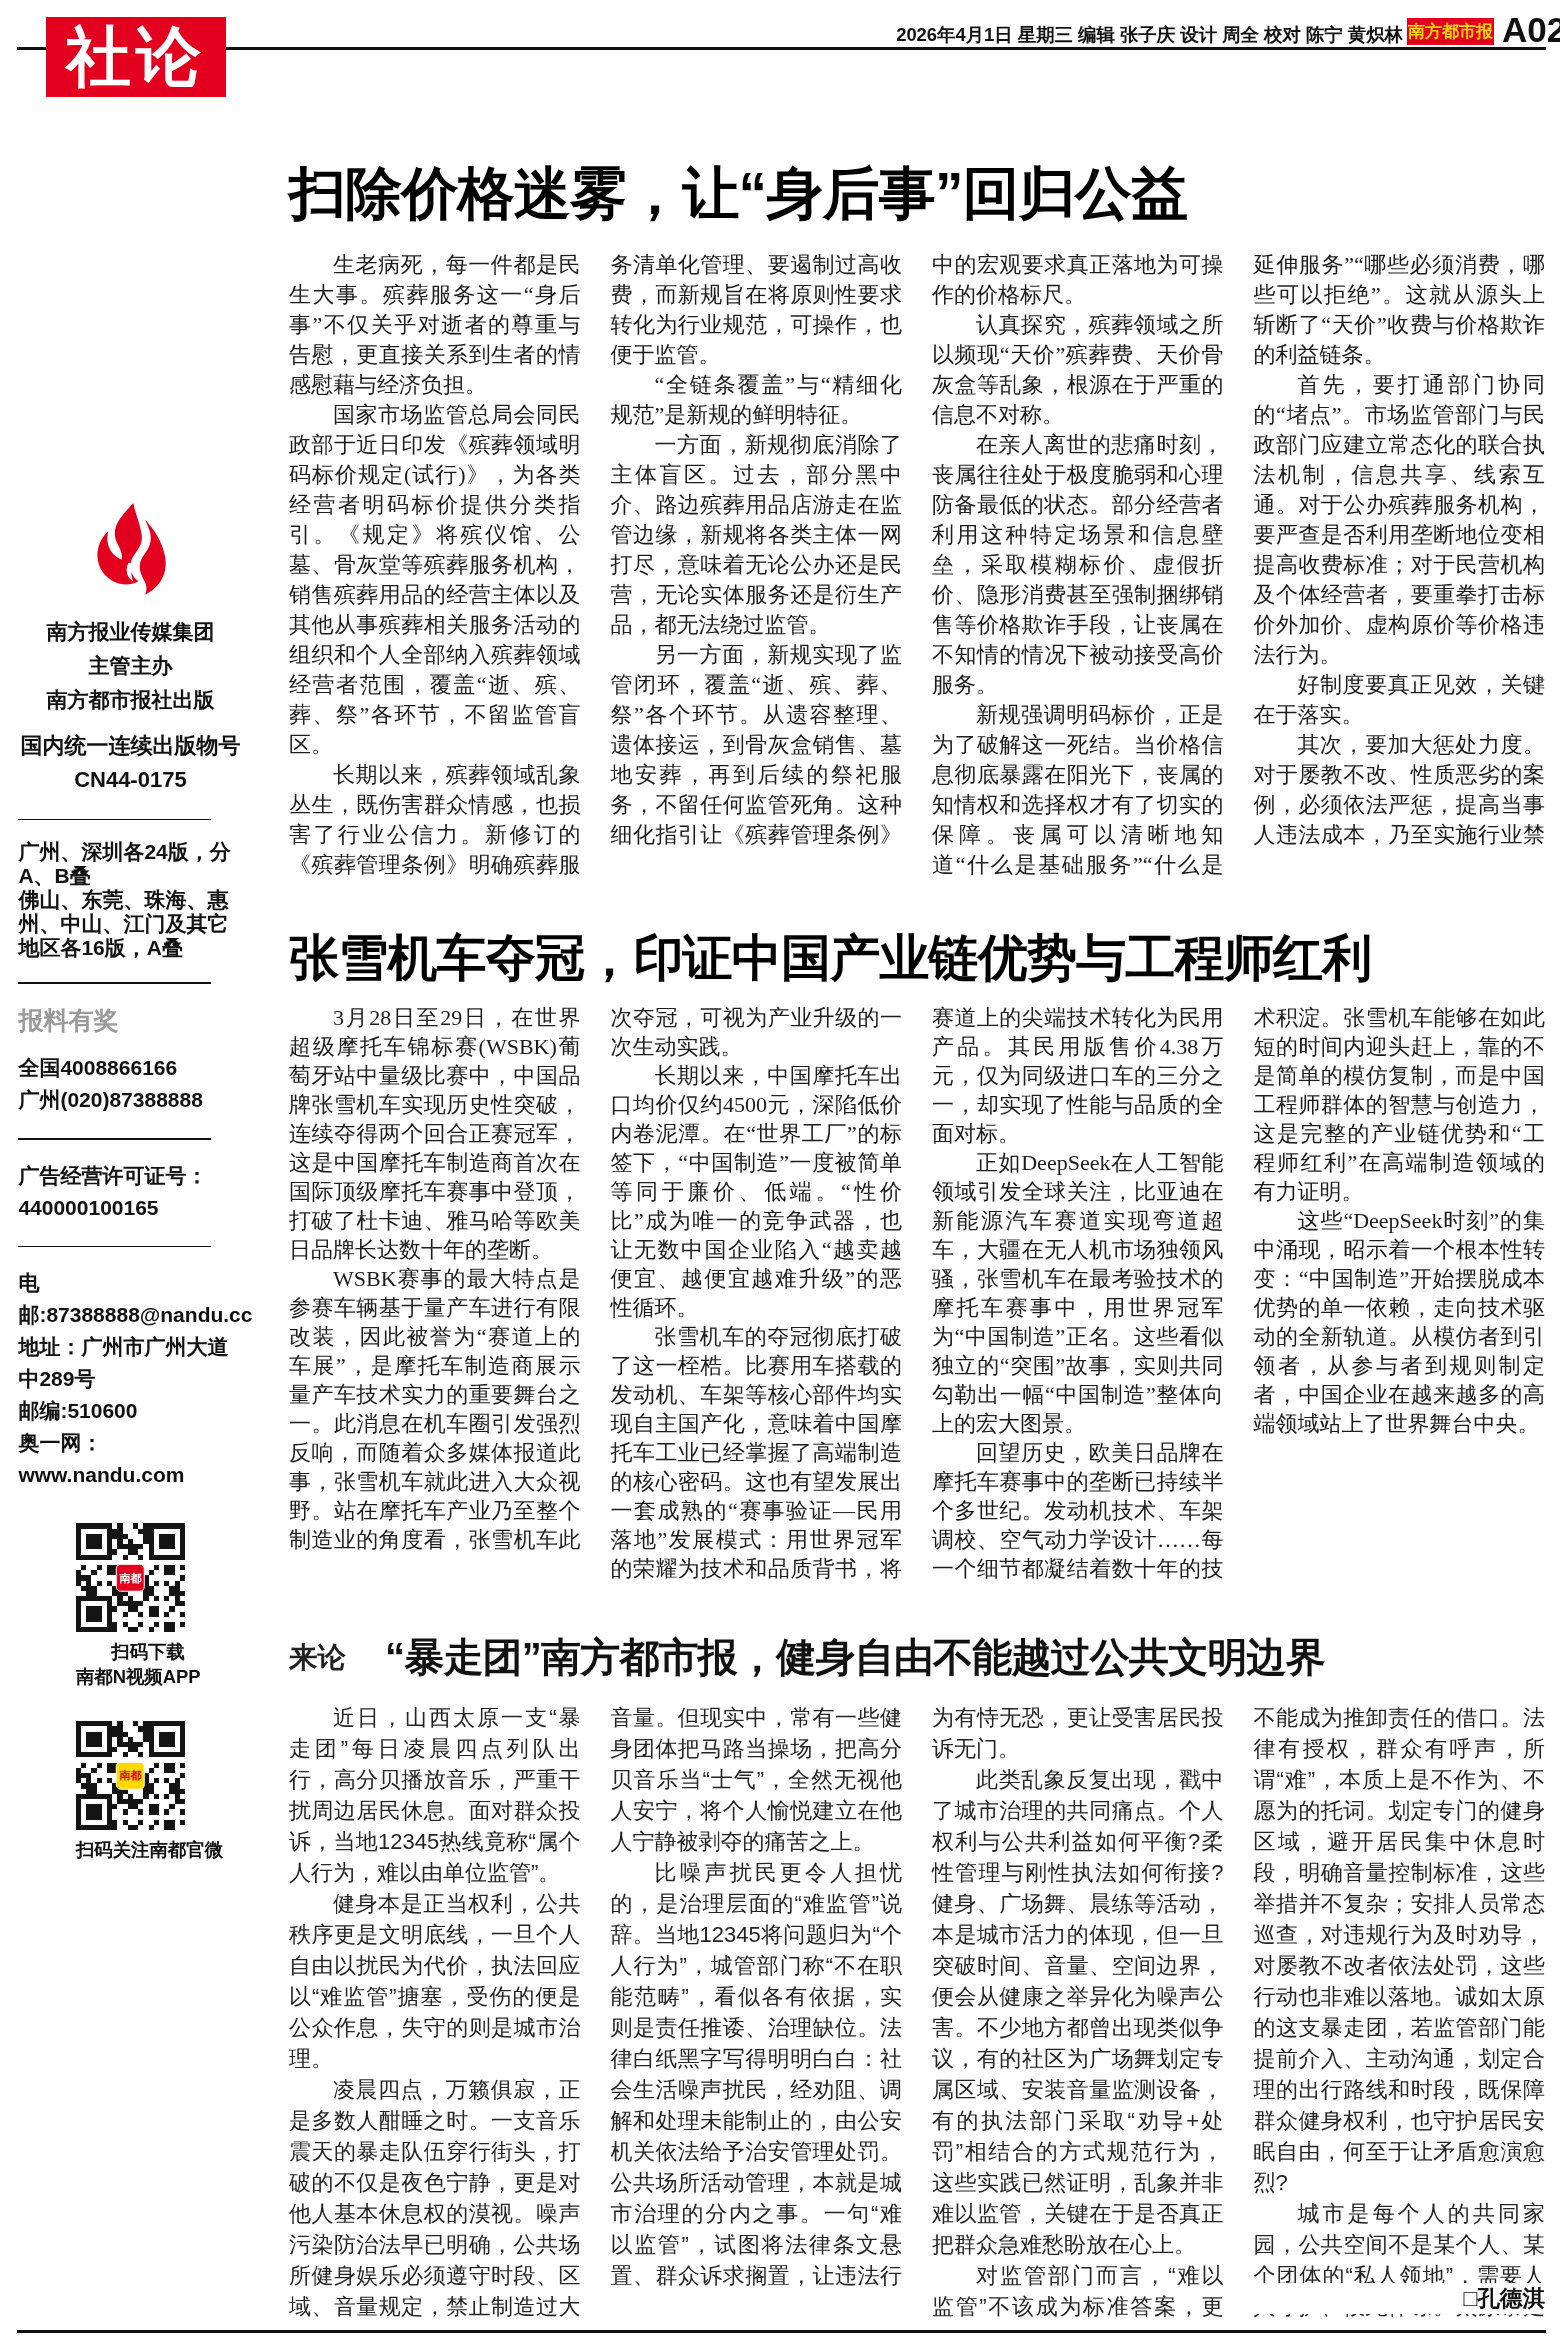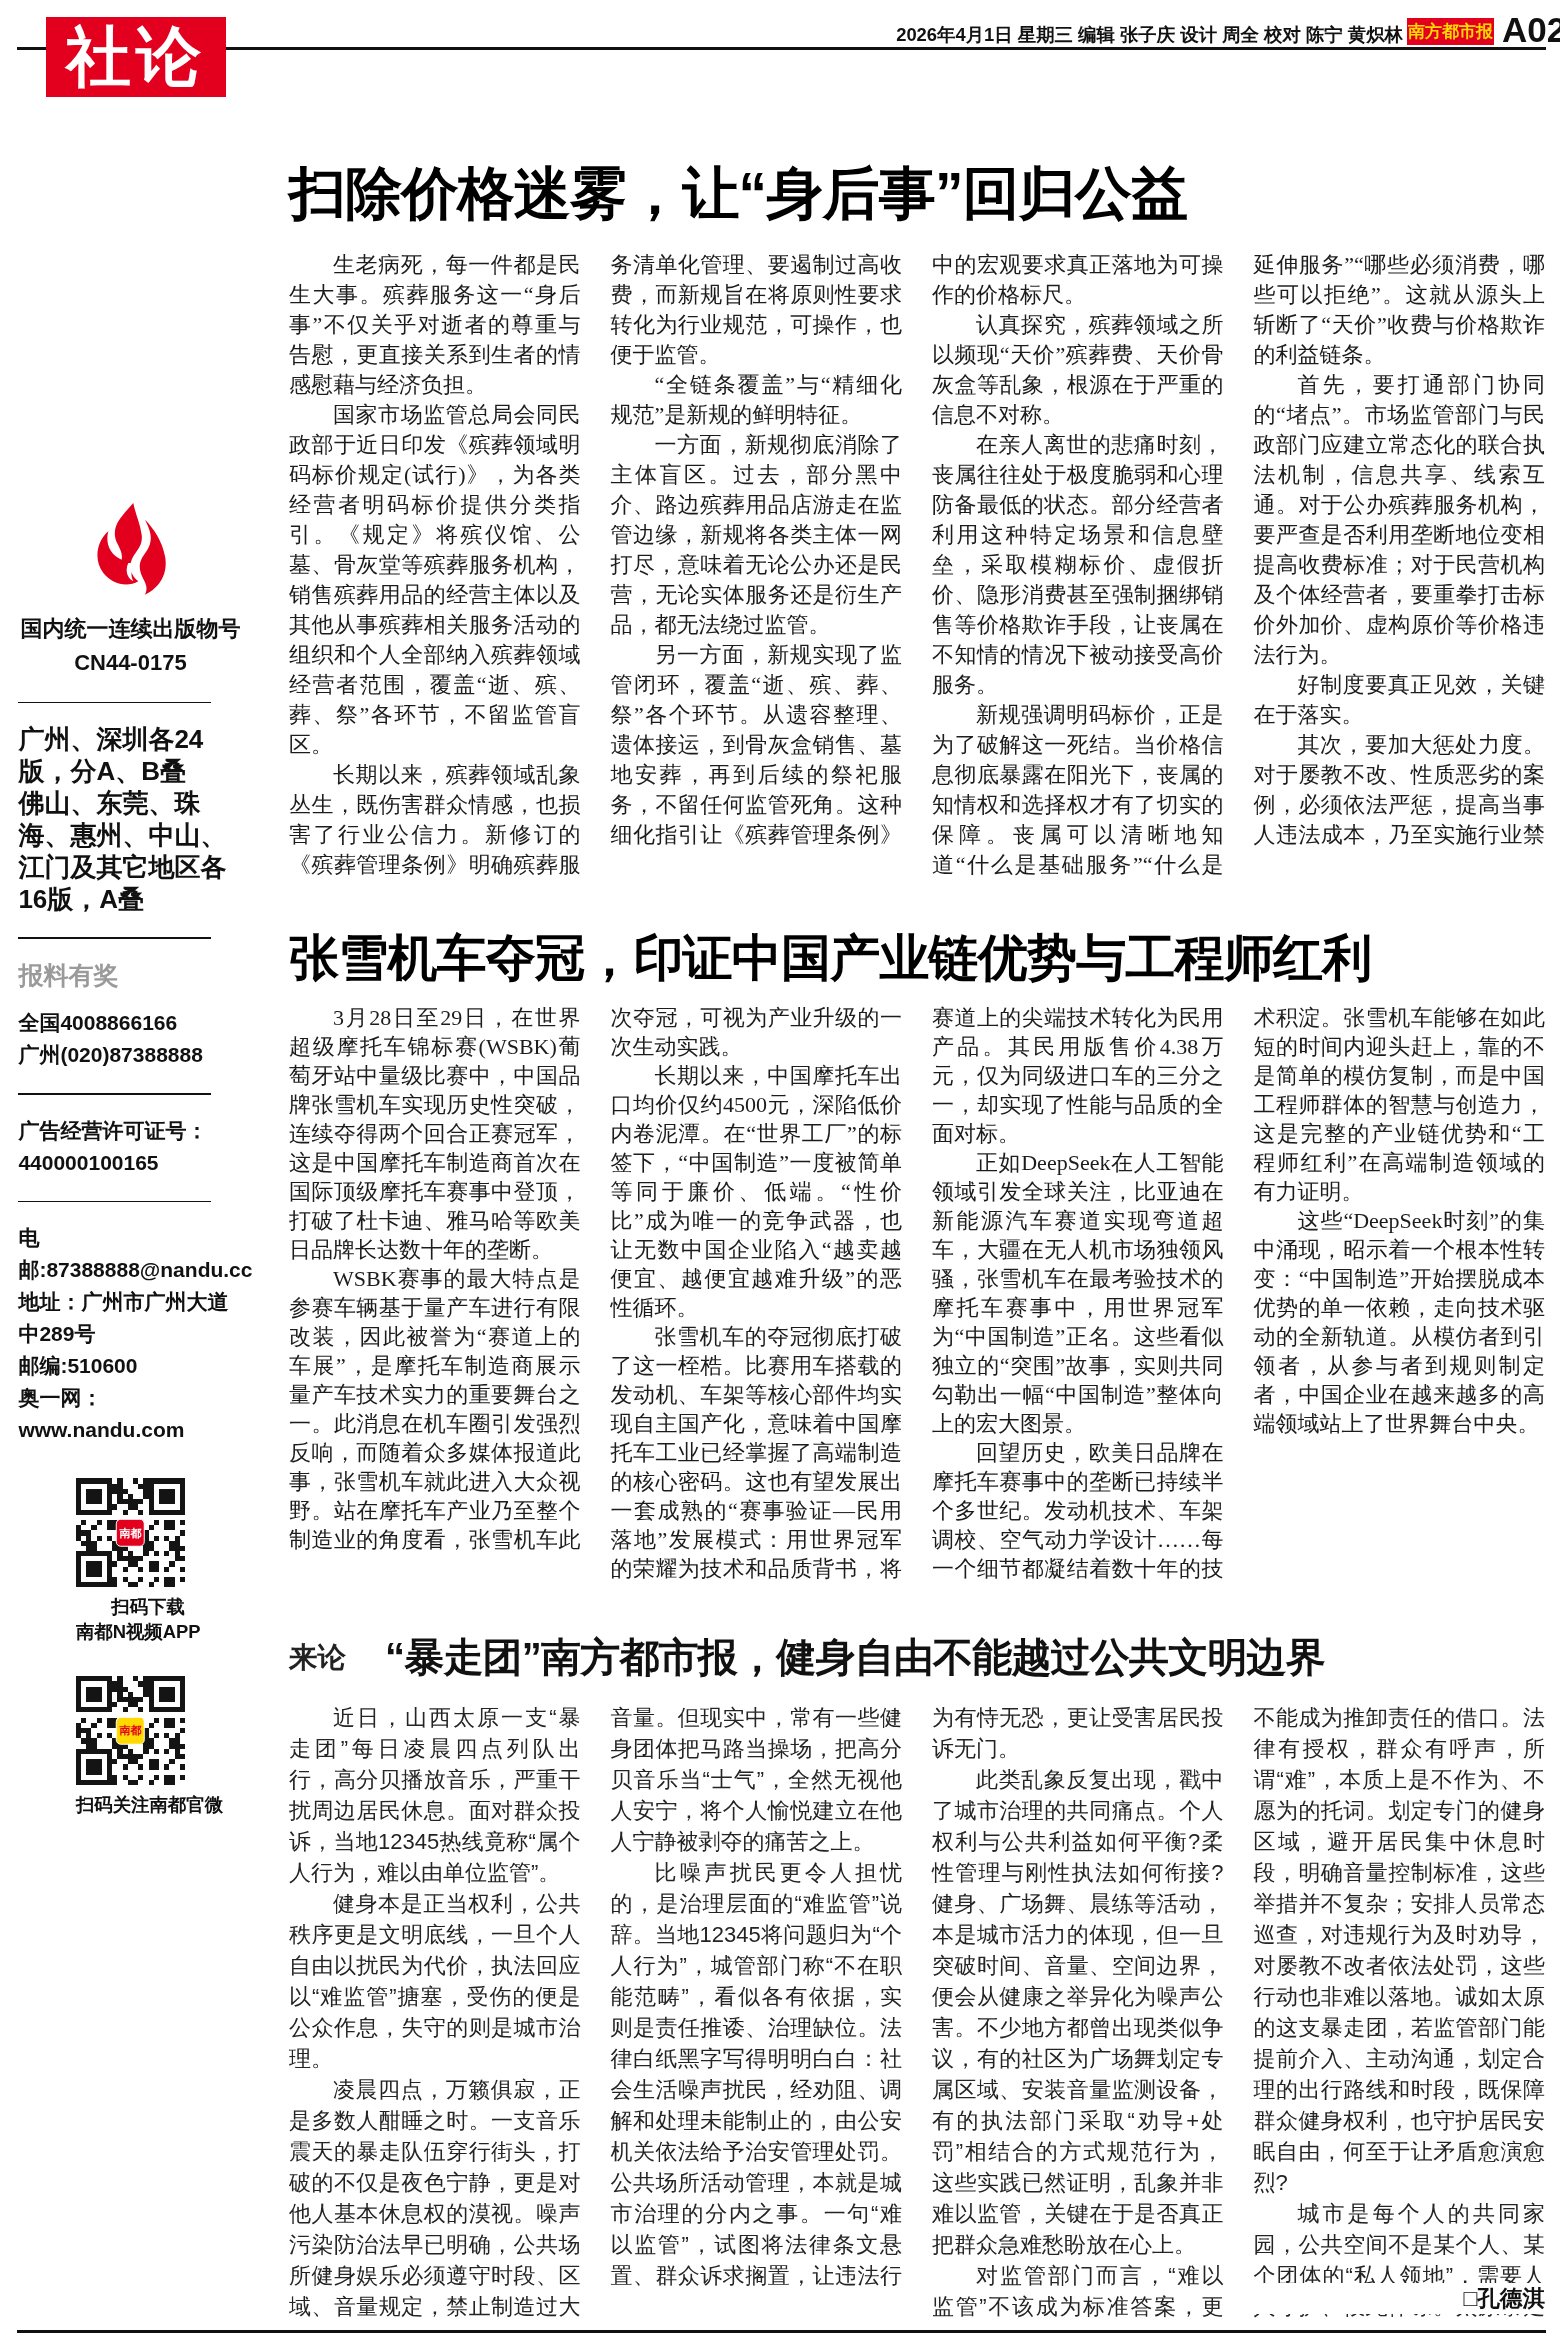--- a/index.html
+++ b/index.html
@@ -20,21 +20,21 @@
   .masthead-mini span { color:#ffd900; font-size:17px; font-weight:900; letter-spacing:0; }
   .page-num { position:absolute; left:1502px; top:10px; font-size:35px; font-weight:900;
               font-family:"Liberation Sans","DejaVu Sans",sans-serif; }
 
   
   .sidebar { position:absolute; left:18.4px; top:501px; width:224px; font-weight:600; }
   .flame { display:block; margin:0 auto; }
   .pub { text-align:center; font-size:21px; line-height:34px; margin-top:15px; font-weight:700; }
   .issn { text-align:center; font-size:22px; line-height:34px; margin-top:11.7px; font-weight:700; }
   .sb-divider { height:1.7px; background:#111; margin:22px 0 20px 0; width:193px; }
-  .editions div { font-size:26px; line-height:32px; font-weight:700; }
+  .editions div { font-size:21px; line-height:24px; font-weight:700; }
   .tips-title { font-size:25px; font-weight:700; color:#9a9a9a; margin-bottom:15px; }
   .hotlines div, .license div, .contacts div { font-size:21px; line-height:32px; font-weight:700; }
   .qr-wrap { width:109px; margin:32px auto 0 auto; text-align:right; }
   .qr { position:relative; width:109px; height:109px; display:grid;
         grid-template-rows:repeat(21,1fr); grid-template-columns:repeat(21,1fr); background:#fff; }
   .qr div { background:#141414; }
   .qr-logo { position:absolute; left:50%; top:50%; transform:translate(-50%,-50%); width:28.5px; height:28.5px;
              display:flex; align-items:center; justify-content:center; font-size:11px; font-weight:900;
              border-radius:5px; z-index:3; border:1.7px solid #fff; }
   .qr-logo.red { background:#e3001f; color:#fff; }
@@ -75,20 +75,25 @@
     <span>南方都市报</span>
   </div>
   <div class="page-num">A02</div>
 
   <div class="sidebar">
     <svg class="flame" width="80" height="99" viewBox="0 0 96 118">
       <path fill="#e3001f" d="M52 2 C40 16 28 26 30 42 C31 52 40 58 38 70 C24 64 18 50 22 36 C8 48 4 70 16 86 C26 99 44 104 58 96 C50 90 46 80 50 70 C54 60 64 54 62 40 C60 26 54 14 52 2 Z"></path>
       <path fill="#e3001f" d="M66 22 C72 34 76 44 70 56 C66 64 58 70 60 82 C62 94 72 100 66 112 C84 104 94 86 90 66 C87 48 76 32 66 22 Z"></path>
       <path fill="#ffffff" d="M46 74 C42 82 44 92 52 96 C48 88 50 80 54 74 Z"></path>
     </svg>
+    <div class="pub">
+        <div>南方报业传媒集团</div>
+        <div>主管主办</div>
+        <div>南方都市报社出版</div>
+      </div>
     <div class="issn">
         <div>国内统一连续出版物号</div>
         <div>CN44-0175</div>
       </div>
     <div class="sb-divider"></div>
     <div class="editions">
         <div>广州、深圳各24版，分A、B叠</div>
         <div>佛山、东莞、珠海、惠州、中山、江门及其它地区各16版，A叠</div>
       </div>
     <div class="sb-divider"></div>

